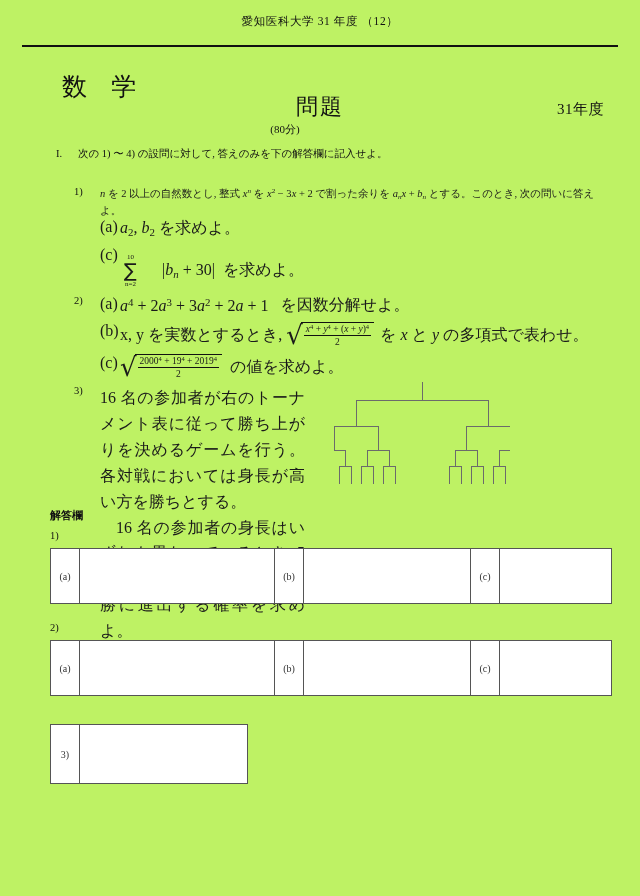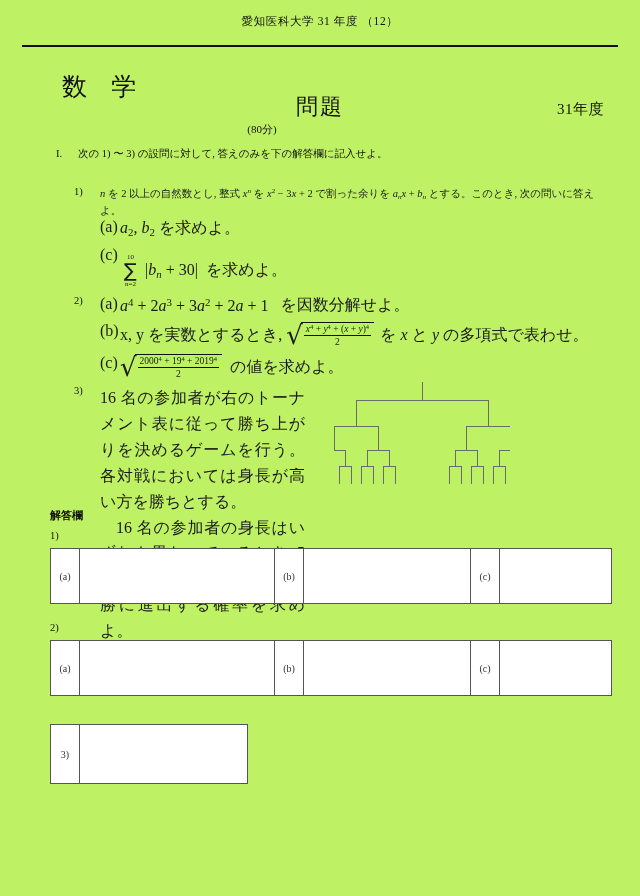--- a/index.html
+++ b/index.html
@@ -63,20 +63,21 @@
     color: #111;
   }
   .paper-duration {
     position: absolute;
     top: 122px;
     left: 0;
     width: 524px;
     text-align: center;
     font-size: 11px;
     color: #111;
+    padding-left: 23px;
   }
   .year-right {
     position: absolute;
     top: 100px;
     right: 36px;
     font-size: 15px;
     letter-spacing: 0.5px;
     color: #111;
   }
 
@@ -241,34 +242,34 @@
 
   <div class="header-line">愛知医科大学  31 年度  （12）</div>
   <div class="header-rule"></div>
 
   <div class="subject-title">数 学</div>
   <div class="paper-title">問題</div>
   <div class="paper-duration">(80分)</div>
   <div class="year-right">31年度</div>
 
   <div class="instruction">
-    <span class="numeral">I.</span><span>次の 1) 〜 3) の設問に対して, 答えのみを下の解答欄に記入せよ。</span>
+    <span class="numeral">I.</span><span>次の 1) 〜 4) の設問に対して, 答えのみを下の解答欄に記入せよ。</span>
   </div>
 
   <div class="prob-num" style="left:74px; top:186px;">1)</div>
   <div class="prob-body" style="left:100px; top:186px; width:502px; font-size:10.5px; line-height:1.6;">
     <span><span class="mi">n</span> を 2 以上の自然数とし, 整式 <span class="mi">x<sup>n</sup></span> を <span class="mi">x</span><sup>2</sup> − 3<span class="mi">x</span> + 2 で割った余りを <span class="mi">a<sub>n</sub>x</span> + <span class="mi">b<sub>n</sub></span> とする。このとき, 次の問いに答えよ。</span>
   </div>
 
   <div class="prob-body" style="left:100px; top:218px; width:420px;">
     <span class="sub-row">
       <span class="sub-label">(a)</span><span class="sub-text"><span class="mi">a</span><sub>2</sub>, <span class="mi">b</span><sub>2</sub> を求めよ。</span>
     </span>
     <span class="sub-row" style="margin-top:7px;">
-      <span class="sub-label">(c)</span><span class="sumop"><span class="top">10</span><span class="big">∑</span><span class="bot">n=2</span></span><span class="sub-text" style="margin-left:4px;">|<span class="mi">b<sub>n</sub></span> + 30|</span><span class="sub-text" style="margin-left:8px;">を求めよ。</span>
+      <span class="sub-label">(c)</span><span class="sumop"><span class="top">10</span><span class="big">∑</span><span class="bot">n=2</span></span><span class="sub-text" style="margin-left:21px;">|<span class="mi">b<sub>n</sub></span> + 30|</span><span class="sub-text" style="margin-left:8px;">を求めよ。</span>
     </span>
   </div>
 
   <div class="prob-num" style="left:74px; top:295px;">2)</div>
 
   <div class="prob-body" style="left:100px; top:295px; width:500px;">
     <span class="sub-row">
       <span class="sub-label">(a)</span><span class="sub-text"><span class="mi">a</span><sup>4</sup> + 2<span class="mi">a</span><sup>3</sup> + 3<span class="mi">a</span><sup>2</sup> + 2<span class="mi">a</span> + 1</span><span class="sub-text" style="margin-left:12px;">を因数分解せよ。</span>
     </span>
 

